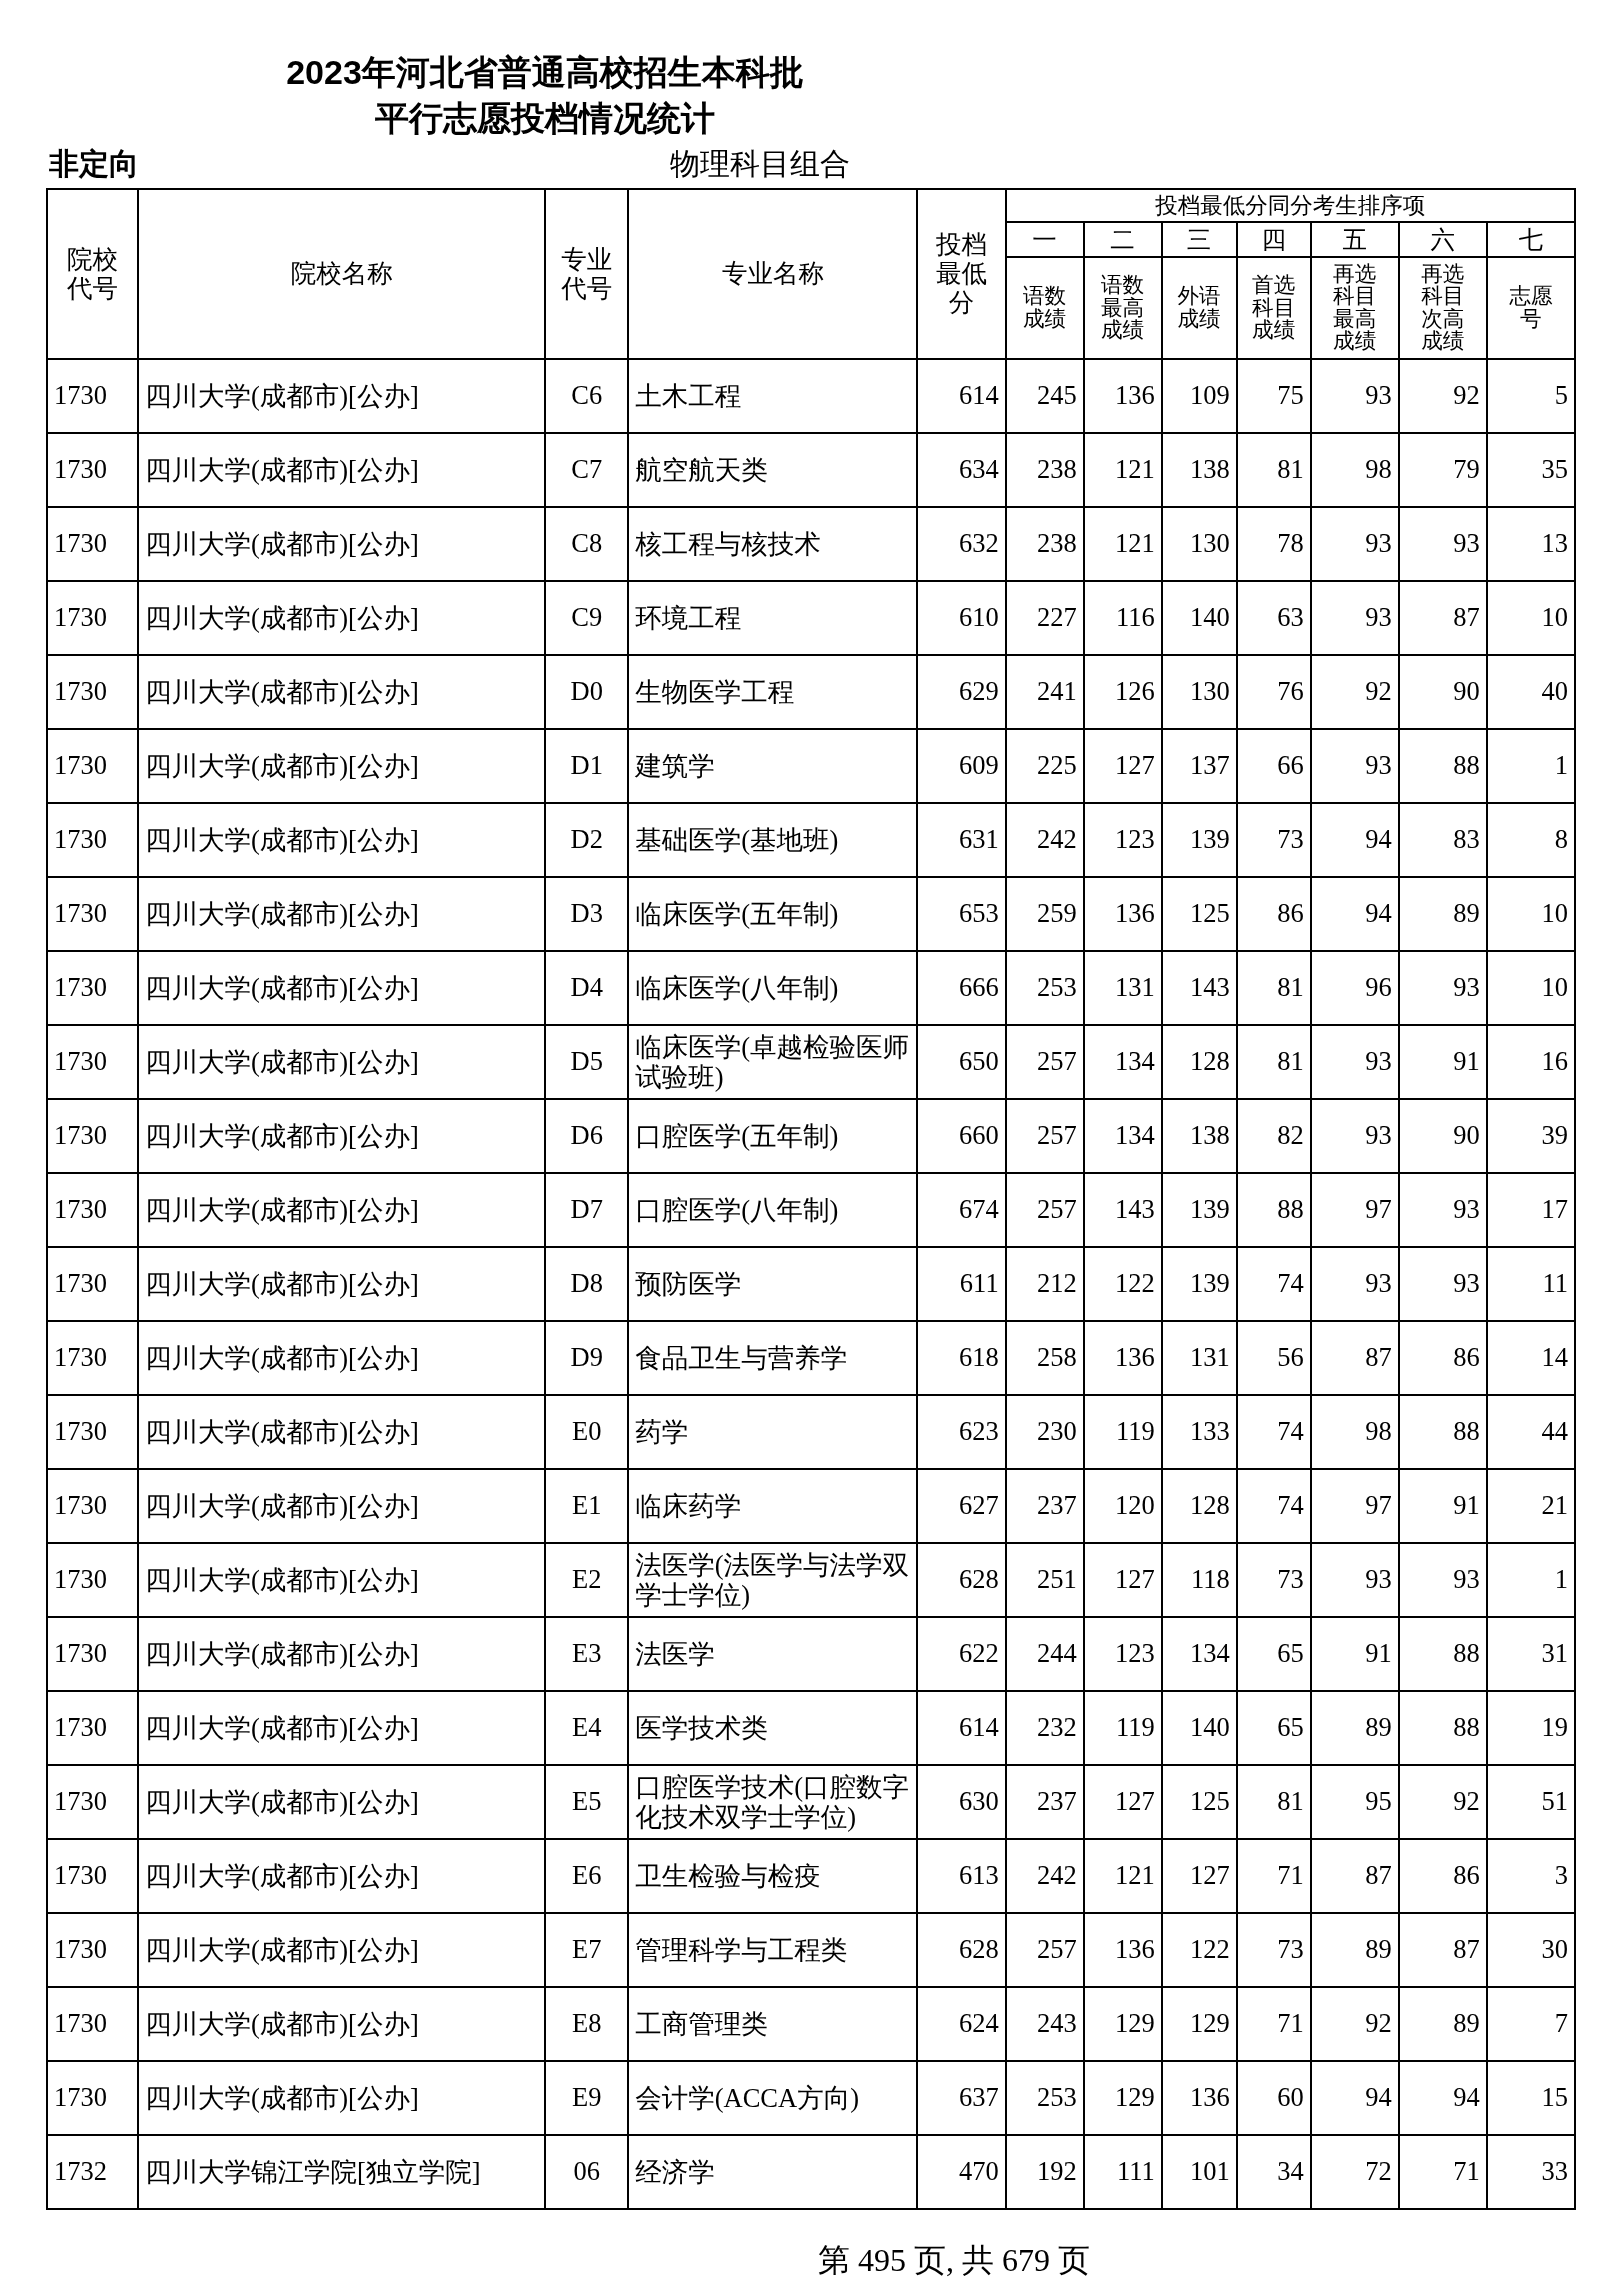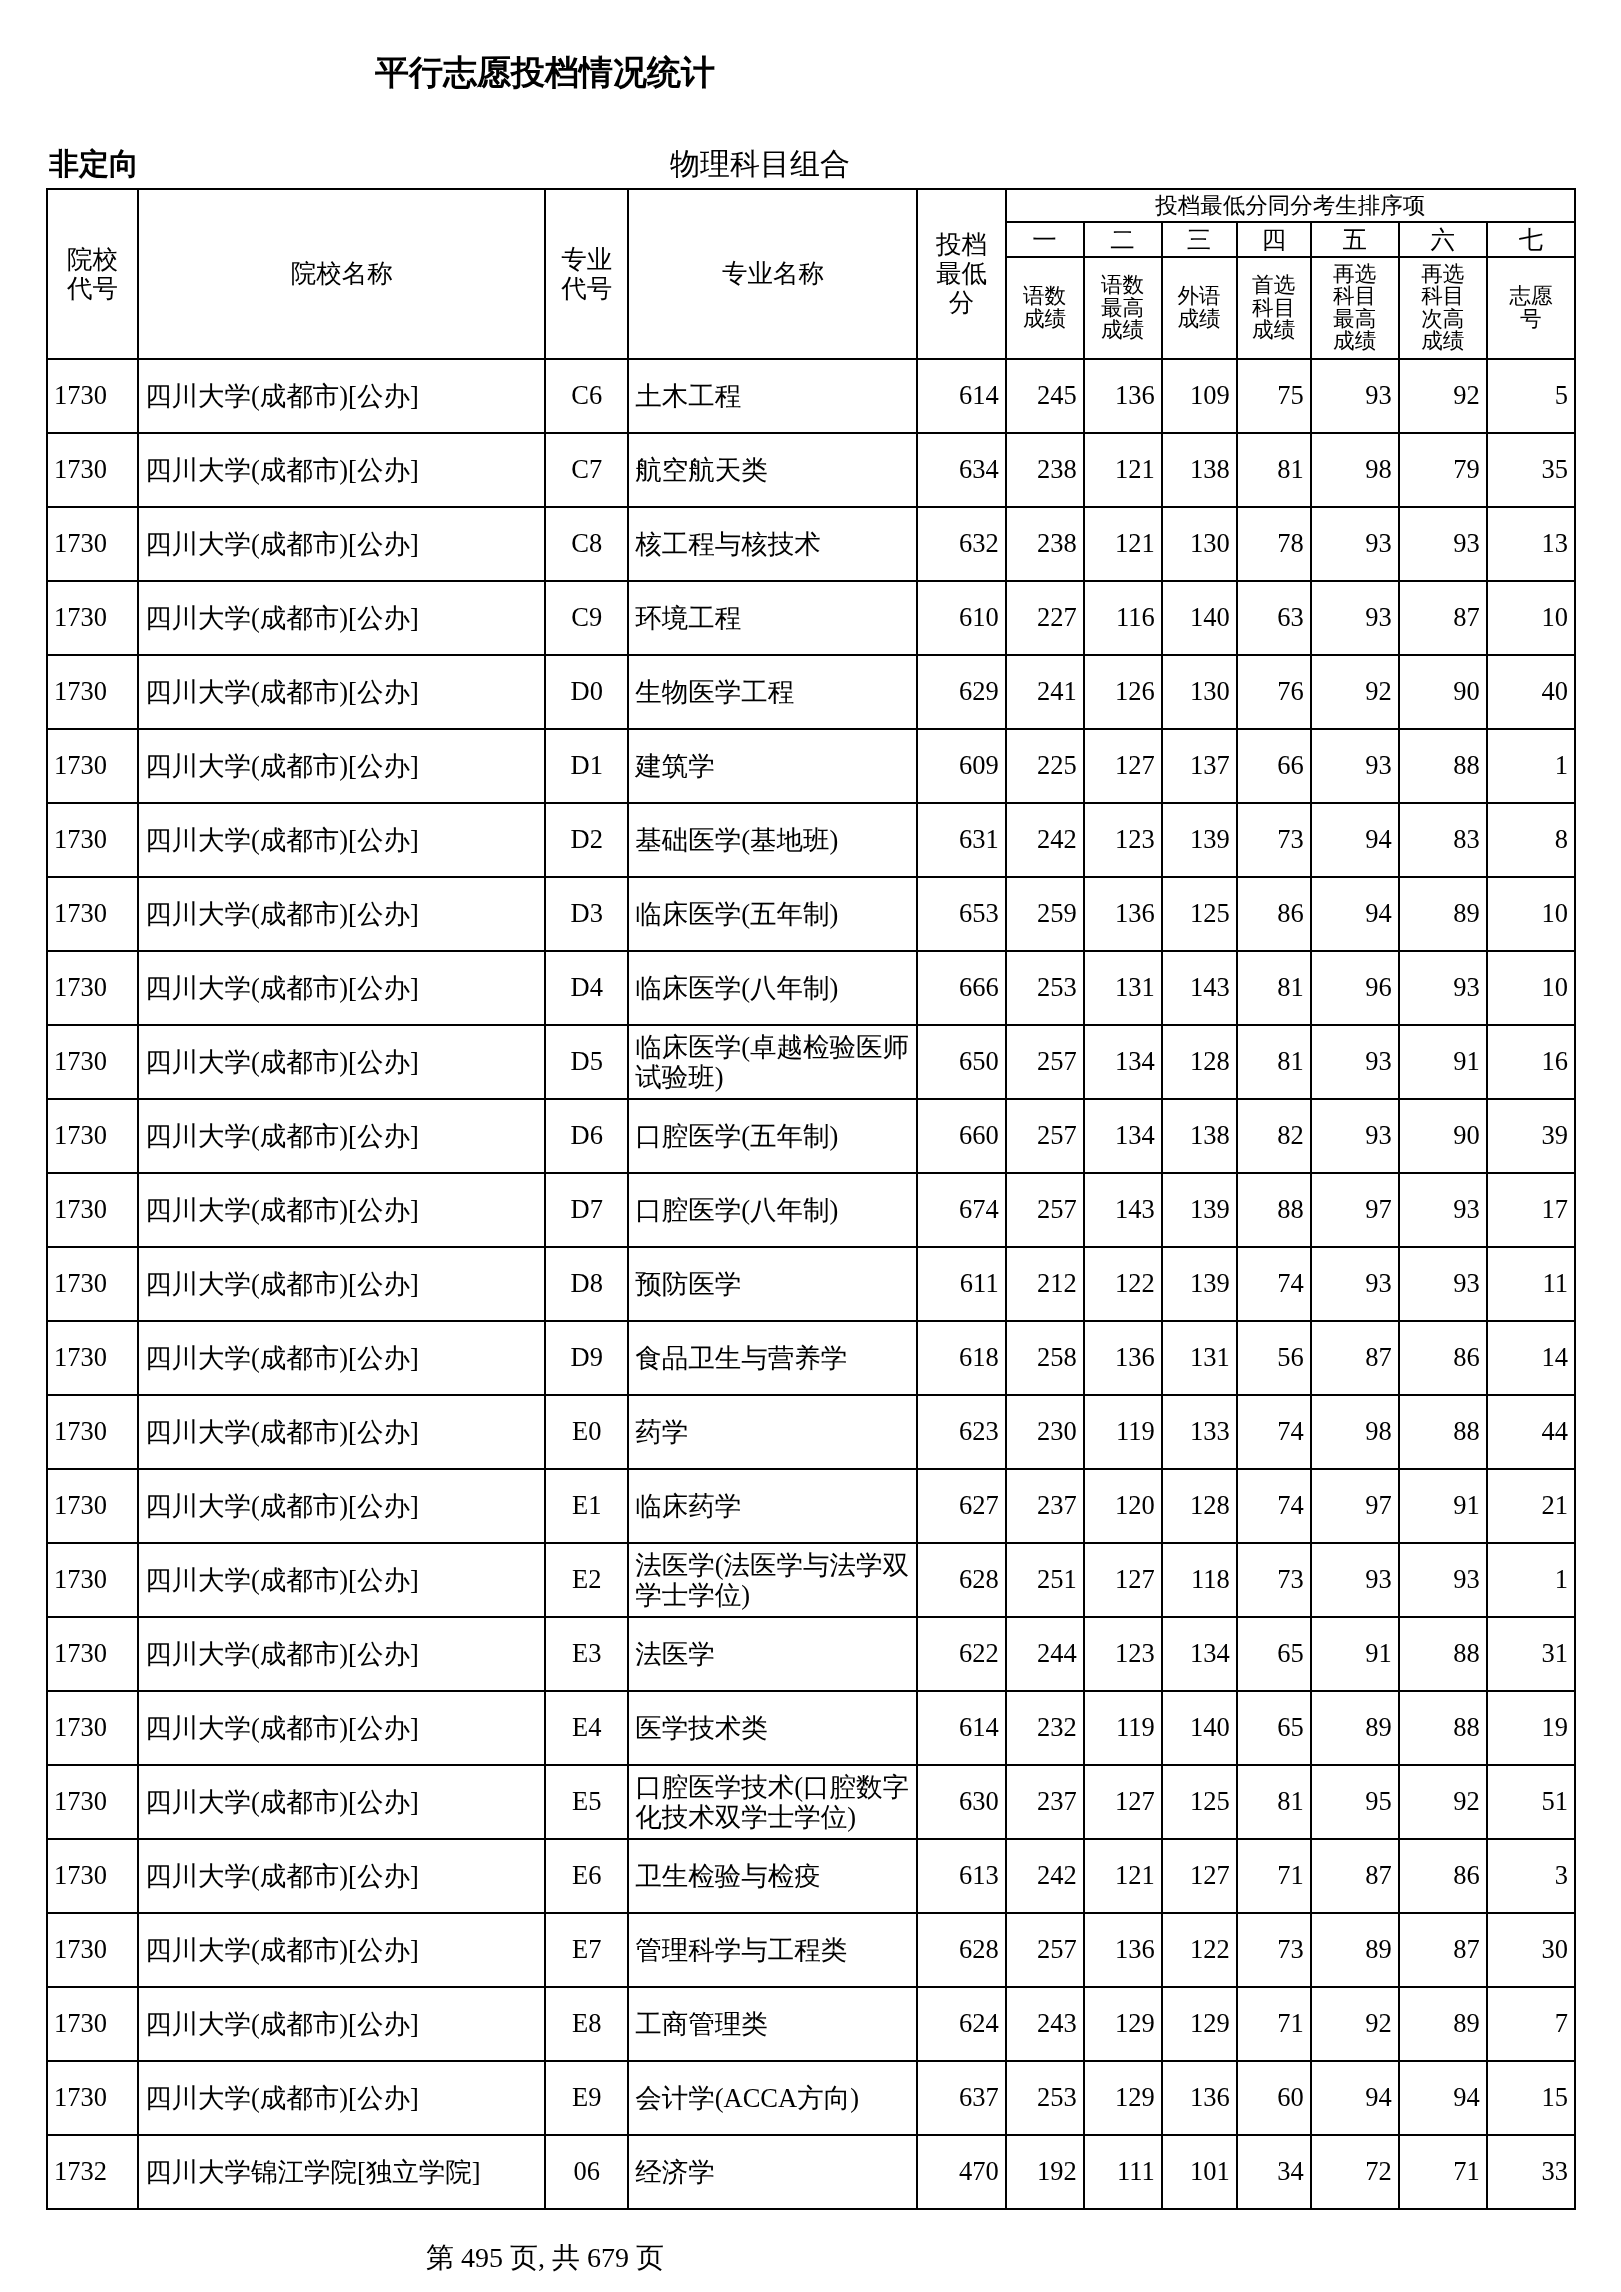--- a/index.html
+++ b/index.html
@@ -51,28 +51,29 @@
     font-size: 26.5px;
     height: 74px;
     padding: 3.9px 5.9px;
   }
   .cell-num    { text-align: right; padding-right: 8.8px; }
   .cell-left   { text-align: left; padding-left: 5.9px; }
   .cell-center { text-align: center; border-radius: 27px; }
   .cell-name   { line-height: 30px; }
   .page-footer {
     position: absolute; top: 2239px; left: 0; width: 1090px;
-    text-align: center;
-    font-size: 28px;
+    text-align: right;
+    font-size: 32px;
   }
 </style>
 </head>
 <body>
 
 <div class="title-block">
+  <div>2023年河北省普通高校招生本科批</div>
   <div>平行志愿投档情况统计</div>
 </div>
 
 <div class="meta-left">非定向</div>
 <div class="meta-right">物理科目组合</div>
 
 <table class="stat-table">
   <colgroup>
     <col style="width:91px">
     <col style="width:407px">

